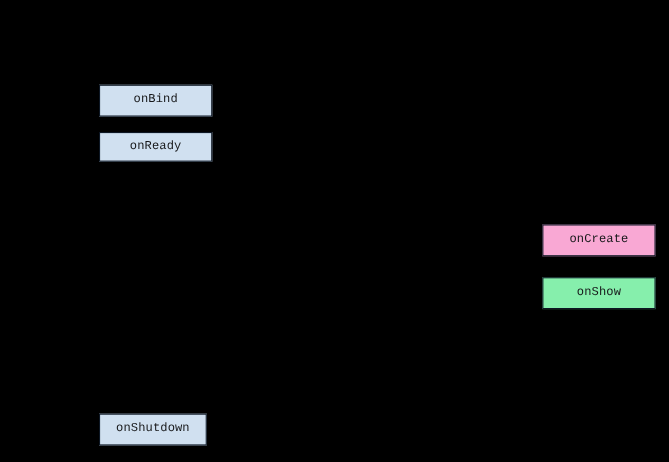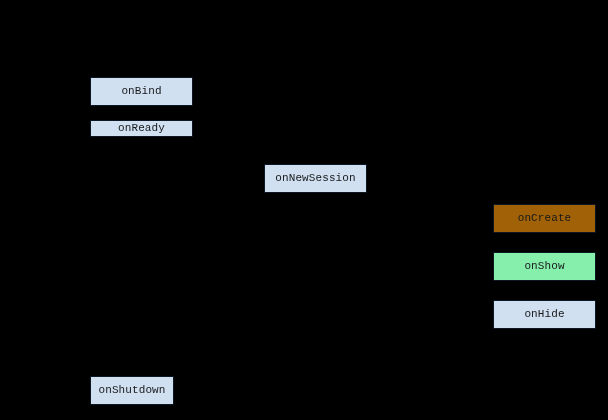--- a/index.html
+++ b/index.html
@@ -38,38 +38,32 @@
 </style>
 </head>
 <body>
 
 <div id="canvas" style="width: 608px; height: 420px; background: rgb(0, 0, 0);">
 
   <div class="node" style="left: 90px; top: 77px; width: 103px; height: 29px; background: rgb(208, 224, 240); border-color: rgb(13, 23, 36); color: rgb(23, 24, 26);">
     <span class="node-label">onBind</span>
   </div>
 
-  <div class="node" style="left: 90px; top: 120px; width: 103px; height: 17px; background: rgb(208, 224, 240); border-color: rgb(13, 23, 36); color: rgb(23, 24, 26);">
+  <div class="node" style="left: 90px; top: 120px; width: 103px; height: 27px; background: rgb(208, 224, 240); border-color: rgb(13, 23, 36); color: rgb(23, 24, 26);">
     <span class="node-label">onReady</span>
   </div>
 
-  <div class="node" style="left: 264px; top: 164px; width: 103px; height: 29px; background: rgb(208, 224, 240); border-color: rgb(13, 23, 36); color: rgb(23, 24, 26);">
-    <span class="node-label">onNewSession</span>
-  </div>
 
-  <div class="node" style="left: 493px; top: 204px; width: 103px; height: 29px; background: #a16207; border-color: rgb(13, 23, 36); color: rgb(23, 24, 26);">
+  <div class="node" style="left: 493px; top: 204px; width: 103px; height: 29px; background: #f9a8d4; border-color: rgb(13, 23, 36); color: rgb(23, 24, 26);">
     <span class="node-label">onCreate</span>
   </div>
 
   <div class="node" style="left: 493px; top: 252px; width: 103px; height: 29px; background: #86efac; border-color: rgb(13, 23, 36); color: rgb(23, 24, 26);">
     <span class="node-label">onShow</span>
   </div>
 
-  <div class="node" style="left: 493px; top: 300px; width: 103px; height: 29px; background: rgb(208, 224, 240); border-color: rgb(13, 23, 36); color: rgb(23, 24, 26);">
-    <span class="node-label">onHide</span>
-  </div>
 
-  <div class="node" style="left: 90px; top: 376px; width: 84px; height: 29px; background: rgb(208, 224, 240); border-color: rgb(13, 23, 36); color: rgb(23, 24, 26);">
+  <div class="node" style="left: 90px; top: 376px; width: 98px; height: 29px; background: rgb(208, 224, 240); border-color: rgb(13, 23, 36); color: rgb(23, 24, 26);">
     <span class="node-label">onShutdown</span>
   </div>
 
 
 </div>
 
 </body></html>

